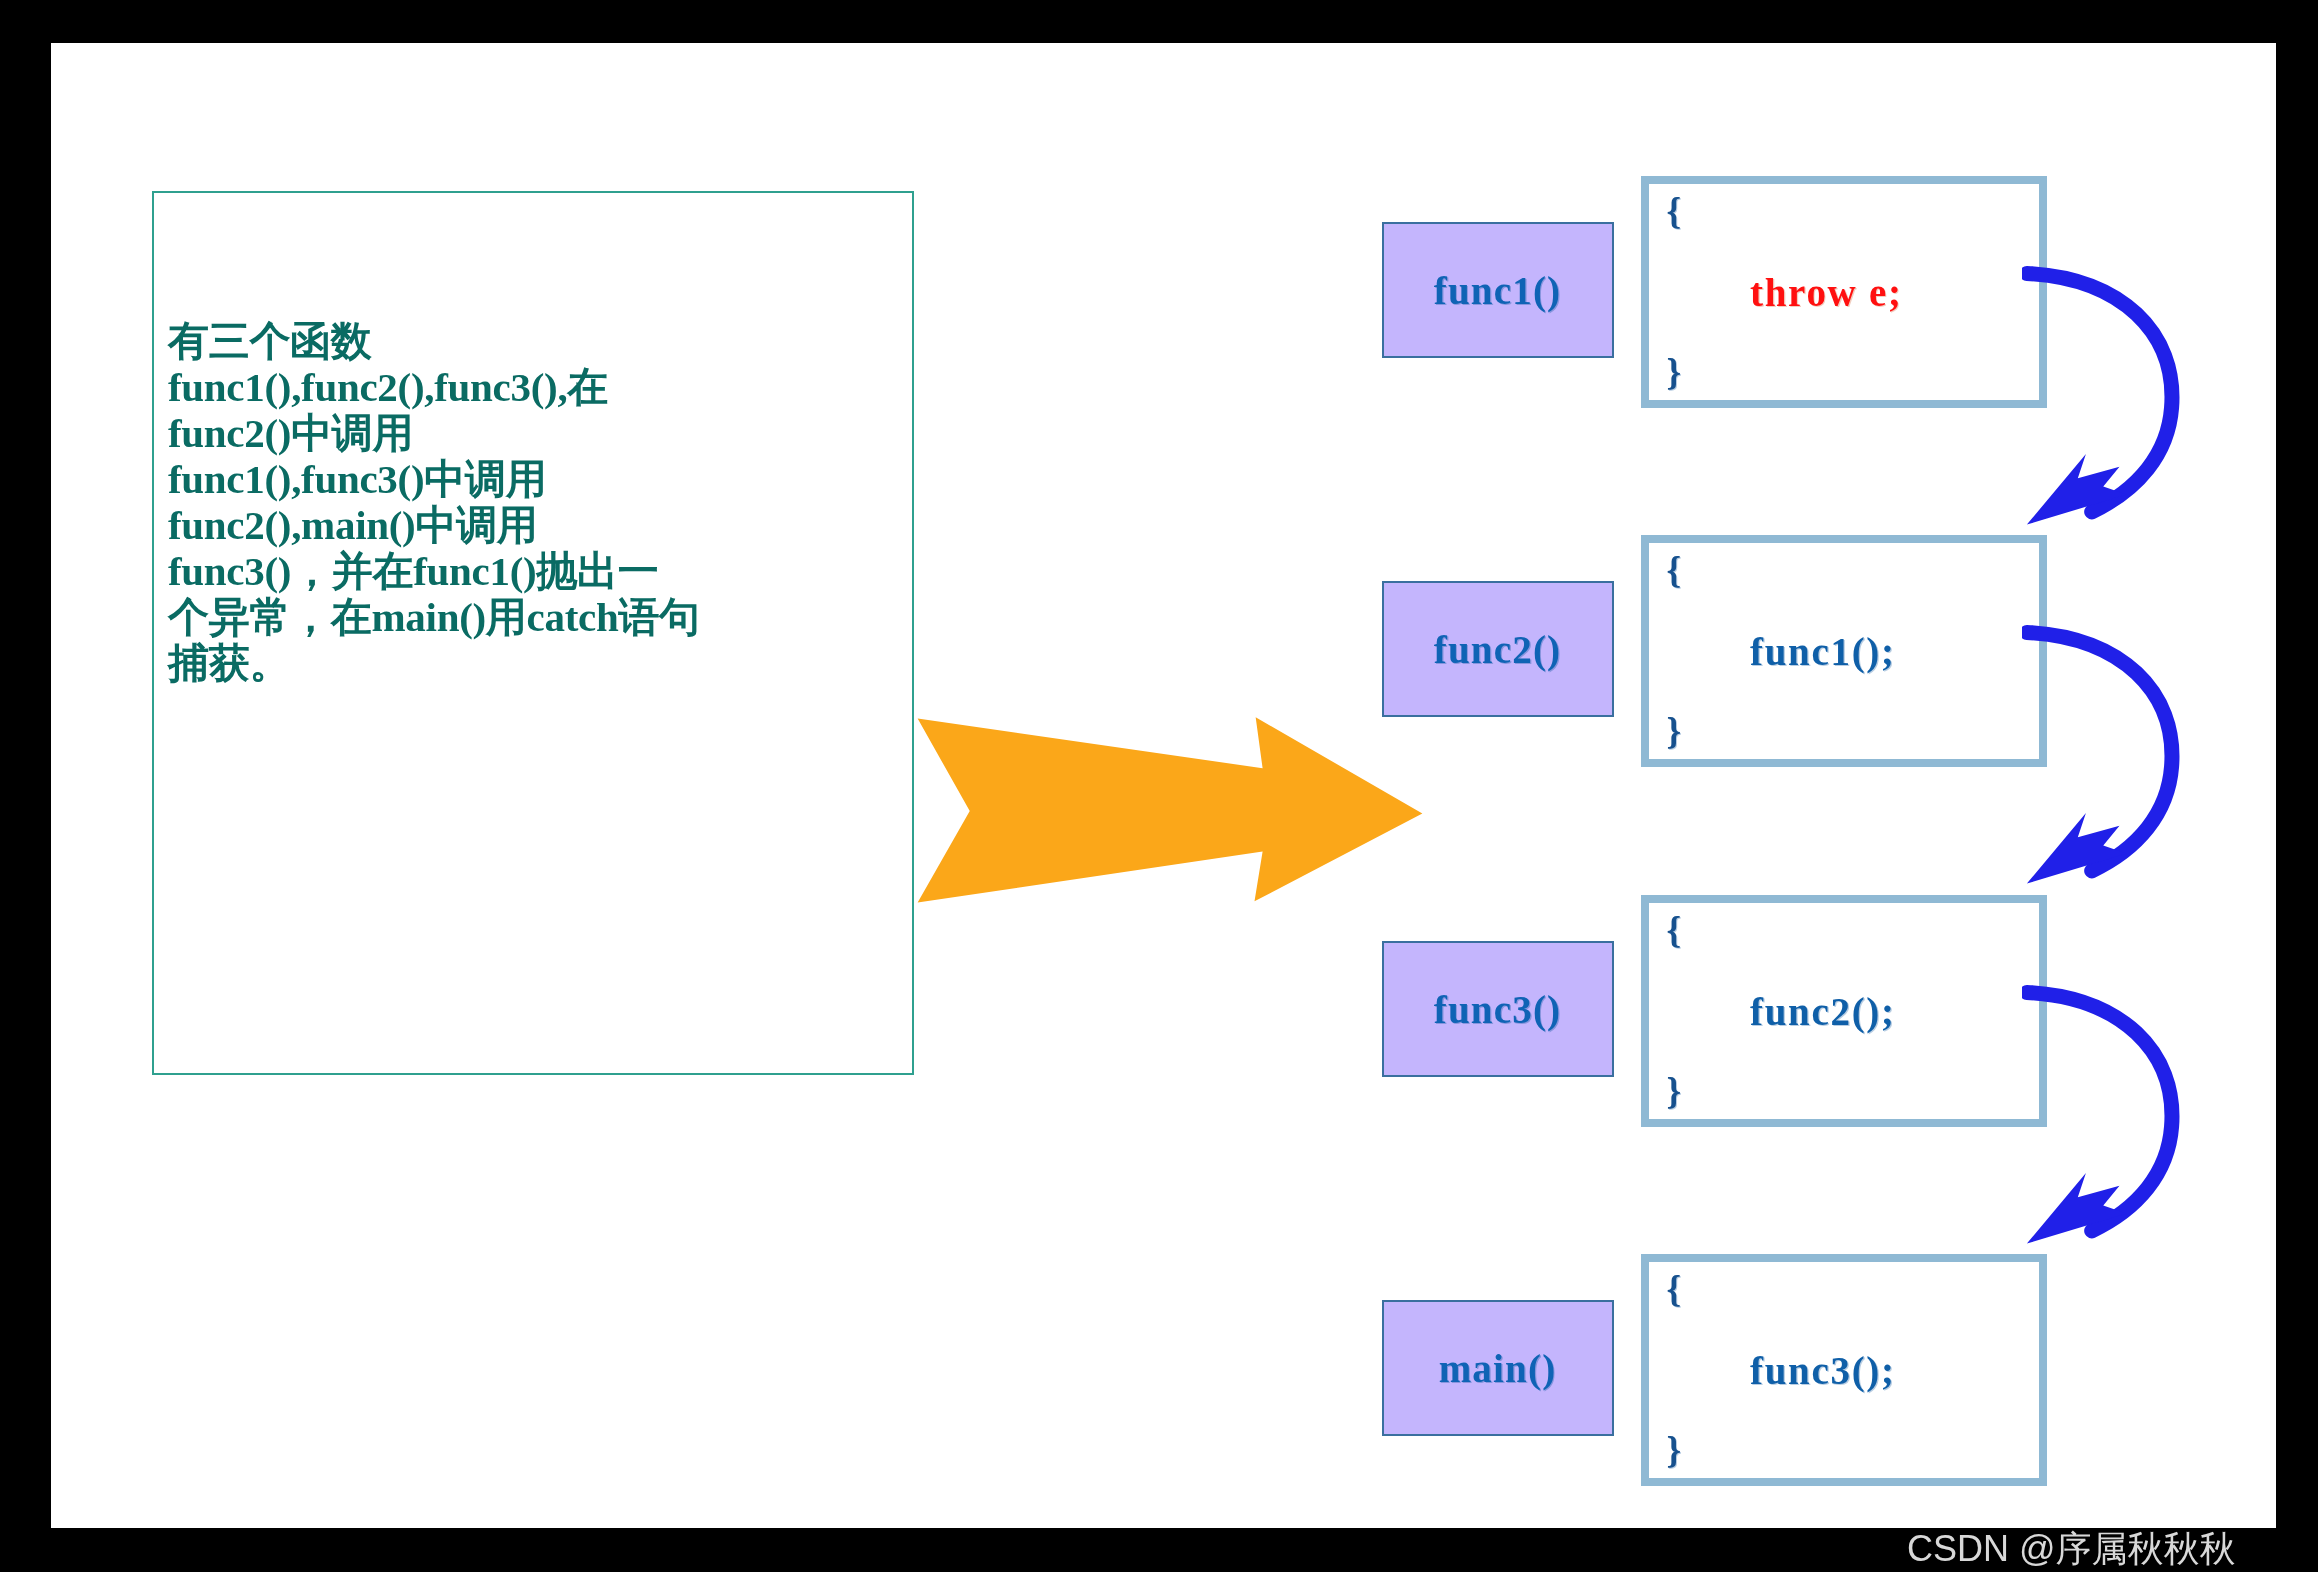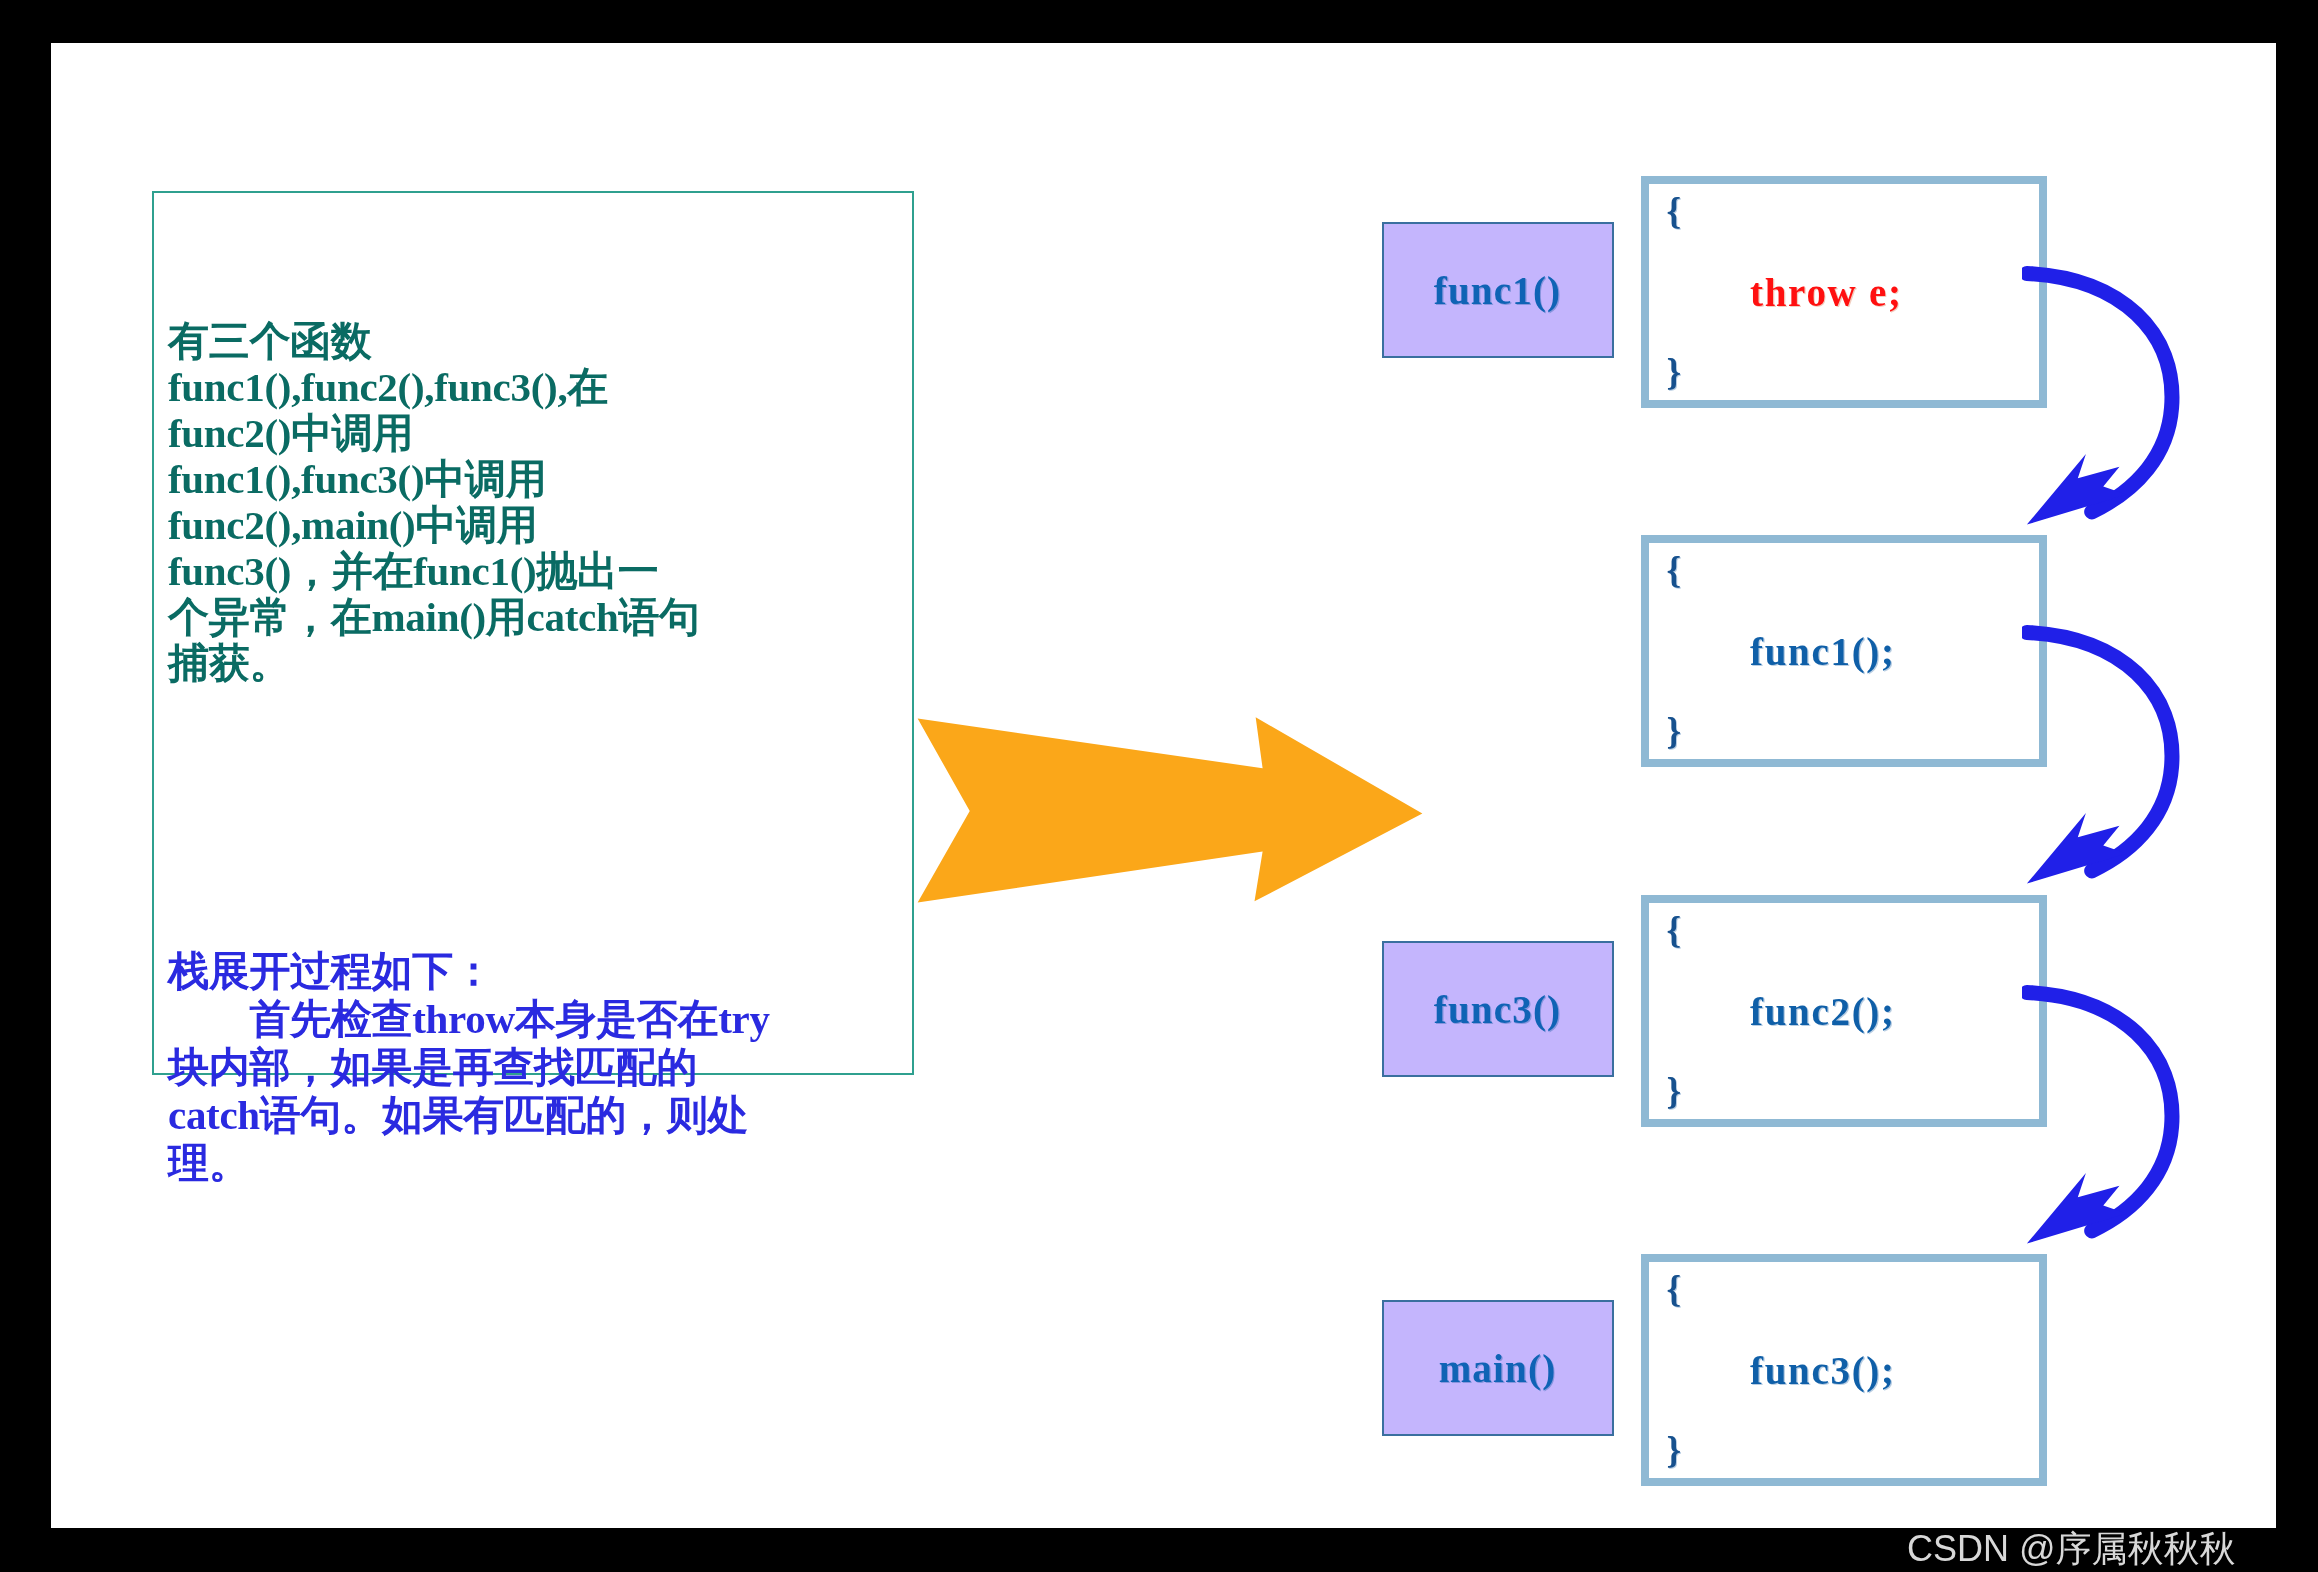--- a/index.html
+++ b/index.html
@@ -91,25 +91,20 @@
 
   <div id="text-box">
     <div class="para" id="para-green">有三个函数
 func1(),func2(),func3(),在
 func2()中调用
 func1(),func3()中调用
 func2(),main()中调用
 func3()，并在func1()抛出一
 个异常，在main()用catch语句
 捕获。</div>
-    <div class="para" id="para-blue-1">栈展开过程如下：
-　　首先检查throw本身是否在try
-块内部，如果是再查找匹配的
-catch语句。如果有匹配的，则处
-理。</div>
   </div>
 
   <div id="orange-arrow">
     <svg width="510" height="191" viewBox="0 0 880 330" xmlns="http://www.w3.org/2000/svg">
       <polygon points="4,6 600,92 588,4 876,170 586,322 600,236 4,324 94,166" fill="#fba719"></polygon>
     </svg>
   </div>
 
   <div id="diagram">
 
@@ -122,20 +117,21 @@
       </div>
       <div class="flow-arrow" style="top:87px;">
         <svg width="232" height="272" viewBox="0 0 400 470" xmlns="http://www.w3.org/2000/svg">
           <path d="M8,18 C170,26 268,120 258,250 C252,330 200,392 120,430" stroke="#2020e8" stroke-width="26" fill="none" stroke-linecap="round"></path>
           <polygon points="8,452 180,400 140,386 168,352 96,372 110,330" fill="#2020e8"></polygon>
         </svg>
       </div>
     </div>
 
     <div class="stack-row" style="top:359px;">
+      <div class="fn-label">func2()</div>
       <div class="code-box">
         <span class="code-brace brace-open">{</span>
         <span class="code-line">func1();</span>
         <span class="code-brace brace-close">}</span>
       </div>
       <div class="flow-arrow" style="top:87px;">
         <svg width="232" height="272" viewBox="0 0 400 470" xmlns="http://www.w3.org/2000/svg">
           <path d="M8,18 C170,26 268,120 258,250 C252,330 200,392 120,430" stroke="#2020e8" stroke-width="26" fill="none" stroke-linecap="round"></path>
           <polygon points="8,452 180,400 140,386 168,352 96,372 110,330" fill="#2020e8"></polygon>
         </svg>

